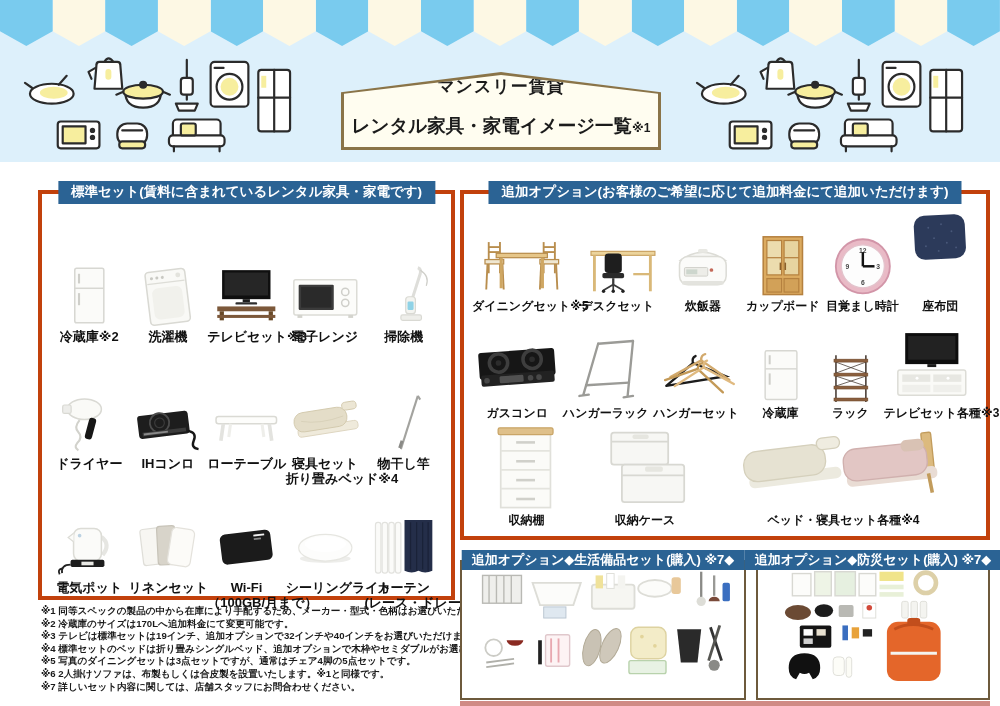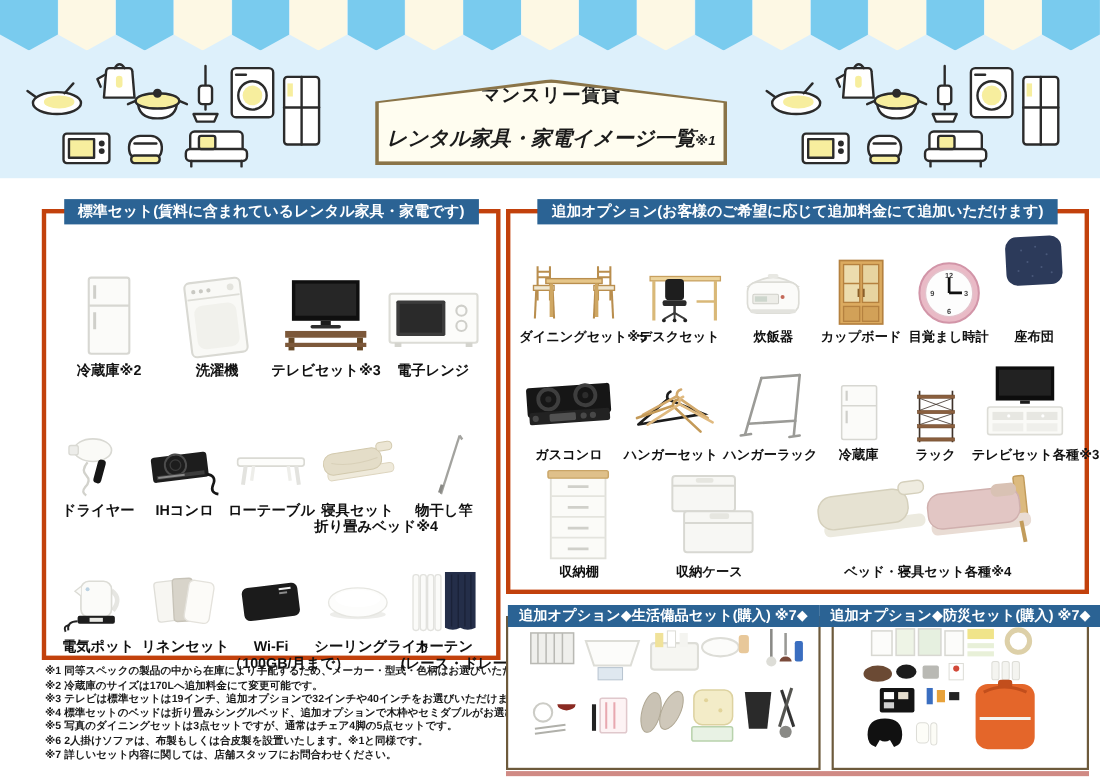--- a/index.html
+++ b/index.html
@@ -14,21 +14,21 @@
   .awning .pennant{ flex:1; clip-path:polygon(0 0,100% 0,100% 68%,50% 100%,0 68%); }
   .doodles{ position:absolute; top:52px; width:278px; height:103px; }
   .doodles-left{ left:22px; }
   .doodles-right{ left:694px; }
   .title-box{ position:absolute; left:341px; top:72px; width:320px; height:78px;
     background:#8a7448; clip-path:polygon(0 26%,50% 0,100% 26%,100% 100%,0 100%); }
   .title-inner{ position:absolute; inset:3px; background:#fffdf0;
     clip-path:polygon(0 26%,50% 0,100% 26%,100% 100%,0 100%);
     display:flex; flex-direction:column; align-items:center; justify-content:space-between; padding-bottom:9px; }
   .title-line1{ font-size:17px; font-weight:700; color:#1b1b1b; letter-spacing:1px; }
-  .title-line2{ font-size:18.5px; font-weight:700; color:#1b1b1b; margin-top:2px;font-style:italic; }
+  .title-line2{ font-size:18.5px; font-weight:700; color:#1b1b1b; margin-top:2px; }
   .title-note{ font-size:12px; font-weight:700; }
   
   .panel{ position:absolute; background:#fff; border:4px solid #c2410c; }
   .std-panel{ left:38px; top:190px; width:417px; height:410px; }
   .opt-panel{ left:460px; top:190px; width:530px; height:350px; }
   .panel-header{
     position:absolute; top:-13px; left:50%; transform:translateX(-50%);
     background:#2b6394; color:#fff; font-size:13.5px; font-weight:700;
     padding:4px 13px 5px; white-space:nowrap; line-height:1;
   }
@@ -230,20 +230,32 @@
                 <rect x="16" y="30" width="58" height="42" rx="2" fill="#3b3b3b"></rect>
                 <rect x="20" y="34" width="50" height="34" fill="#2a2a2a"></rect>
                 <circle cx="93" cy="42" r="6" fill="none" stroke="#cfcfca" stroke-width="2.5"></circle>
                 <circle cx="93" cy="60" r="6" fill="none" stroke="#cfcfca" stroke-width="2.5"></circle>
                 <rect x="14" y="80" width="8" height="5" fill="#d4d4ce"></rect>
                 <rect x="98" y="80" width="8" height="5" fill="#d4d4ce"></rect>
               </svg>
             </div>
             <div class="label">電子レンジ</div>
           </div>
+          <div class="item" style="flex: 1 1 0%;">
+            <div class="art">
+              <svg viewBox="0 0 120 100" preserveAspectRatio="xMidYMax meet">
+                <path d="M84 2 q6 2 4 10 l-14 44" fill="none" stroke="#dededa" stroke-width="5"></path>
+                <path d="M88 6 q16 10 10 26" fill="none" stroke="#cfcfca" stroke-width="2"></path>
+                <rect x="64" y="50" width="16" height="28" rx="5" fill="#f4f4f0" stroke="#d9d9d3" stroke-width="2"></rect>
+                <rect x="67" y="58" width="10" height="14" rx="2" fill="#8fd2e6"></rect>
+                <rect x="56" y="80" width="34" height="9" rx="3" fill="#eeeeea" stroke="#d9d9d3" stroke-width="2"></rect>
+              </svg>
+            </div>
+            <div class="label">掃除機</div>
+          </div>
         </div>
         <div class="row">
           <div class="item" style="flex: 1 1 0%;">
             <div class="art">
               <svg viewBox="0 0 120 100" preserveAspectRatio="xMidYMax meet">
                 <ellipse cx="52" cy="26" rx="28" ry="17" fill="#fafaf7" stroke="#d9d9d3" stroke-width="2.5"></ellipse>
                 <rect x="16" y="19" width="14" height="14" rx="3" fill="#ededea" stroke="#d9d9d3" stroke-width="2"></rect>
                 <rect x="56" y="40" width="12" height="36" rx="5" fill="#161616" transform="rotate(15 62 58)"></rect>
                 <path d="M44 44 q-10 12 -2 20 q8 8 -2 18 q-6 7 2 12" fill="none" stroke="#d2d2cc" stroke-width="3.5"></path>
               </svg>
@@ -503,20 +515,35 @@
                   <circle cx="82" cy="38" r="4" fill="#2c2c2c"></circle>
                   <rect x="8" y="56" width="104" height="16" rx="3" fill="#222"></rect>
                   <rect x="34" y="59" width="34" height="10" rx="2" fill="#515151"></rect>
                   <circle cx="16" cy="64" r="4" fill="#484848"></circle>
                   <circle cx="78" cy="64" r="4" fill="#484848"></circle>
                   <circle cx="90" cy="64" r="4" fill="#484848"></circle>
                 </g>
               </svg>
             </div>
             <div class="label">ガスコンロ</div>
+          </div>
+          <div class="item" style="flex: 1.05 1 0%;">
+            <div class="art">
+              <svg viewBox="0 0 120 100" preserveAspectRatio="xMidYMax meet">
+                <g stroke="#9b9b97" stroke-width="3.5" fill="none" stroke-linecap="round">
+                  <line x1="26" y1="86" x2="48" y2="10"></line>
+                  <line x1="48" y1="10" x2="100" y2="6"></line>
+                  <line x1="100" y1="6" x2="92" y2="88"></line>
+                  <line x1="30" y1="72" x2="94" y2="68"></line>
+                  <line x1="20" y1="88" x2="34" y2="86"></line>
+                  <line x1="86" y1="90" x2="100" y2="88"></line>
+                </g>
+              </svg>
+            </div>
+            <div class="label">ハンガーラック</div>
           </div>
           <div class="item" style="flex: 1.15 1 0%;">
             <div class="art">
               <svg viewBox="0 0 150 100" preserveAspectRatio="xMidYMax meet">
                 <g fill="none" stroke-linecap="round">
                   <g stroke="#1c1c1c" stroke-width="4" transform="rotate(-8 75 50)">
                     <path d="M22 62 L72 30 L124 60 L22 62"></path>
                     <path d="M72 30 q-1 -9 6 -11"></path>
                   </g>
                   <g stroke="#d2a96c" stroke-width="4" transform="translate(6 -6) rotate(4 75 50)">
@@ -528,35 +555,20 @@
                     <path d="M76 34 q-1 -9 6 -11"></path>
                   </g>
                   <g stroke="#e0ba80" stroke-width="4" transform="translate(12 2) rotate(-2 75 50)">
                     <path d="M26 66 L76 36 L126 66"></path>
                     <path d="M76 36 q-1 -9 6 -11"></path>
                   </g>
                 </g>
               </svg>
             </div>
             <div class="label">ハンガーセット</div>
-          </div>
-          <div class="item" style="flex: 1.05 1 0%;">
-            <div class="art">
-              <svg viewBox="0 0 120 100" preserveAspectRatio="xMidYMax meet">
-                <g stroke="#9b9b97" stroke-width="3.5" fill="none" stroke-linecap="round">
-                  <line x1="26" y1="86" x2="48" y2="10"></line>
-                  <line x1="48" y1="10" x2="100" y2="6"></line>
-                  <line x1="100" y1="6" x2="92" y2="88"></line>
-                  <line x1="30" y1="72" x2="94" y2="68"></line>
-                  <line x1="20" y1="88" x2="34" y2="86"></line>
-                  <line x1="86" y1="90" x2="100" y2="88"></line>
-                </g>
-              </svg>
-            </div>
-            <div class="label">ハンガーラック</div>
           </div>
           <div class="item" style="flex: 0.9 1 0%;">
             <div class="art">
               <svg viewBox="0 0 120 100" preserveAspectRatio="xMidYMax meet">
                 <rect x="32" y="6" width="56" height="86" rx="3" fill="#fbfbf9" stroke="#d7d7d2" stroke-width="2.5"></rect>
                 <line x1="32" y1="38" x2="88" y2="38" stroke="#d7d7d2" stroke-width="2.5"></line>
                 <line x1="40" y1="14" x2="40" y2="30" stroke="#cfcfca" stroke-width="3.5"></line>
                 <line x1="40" y1="46" x2="40" y2="66" stroke="#cfcfca" stroke-width="3.5"></line>
               </svg>
             </div>

